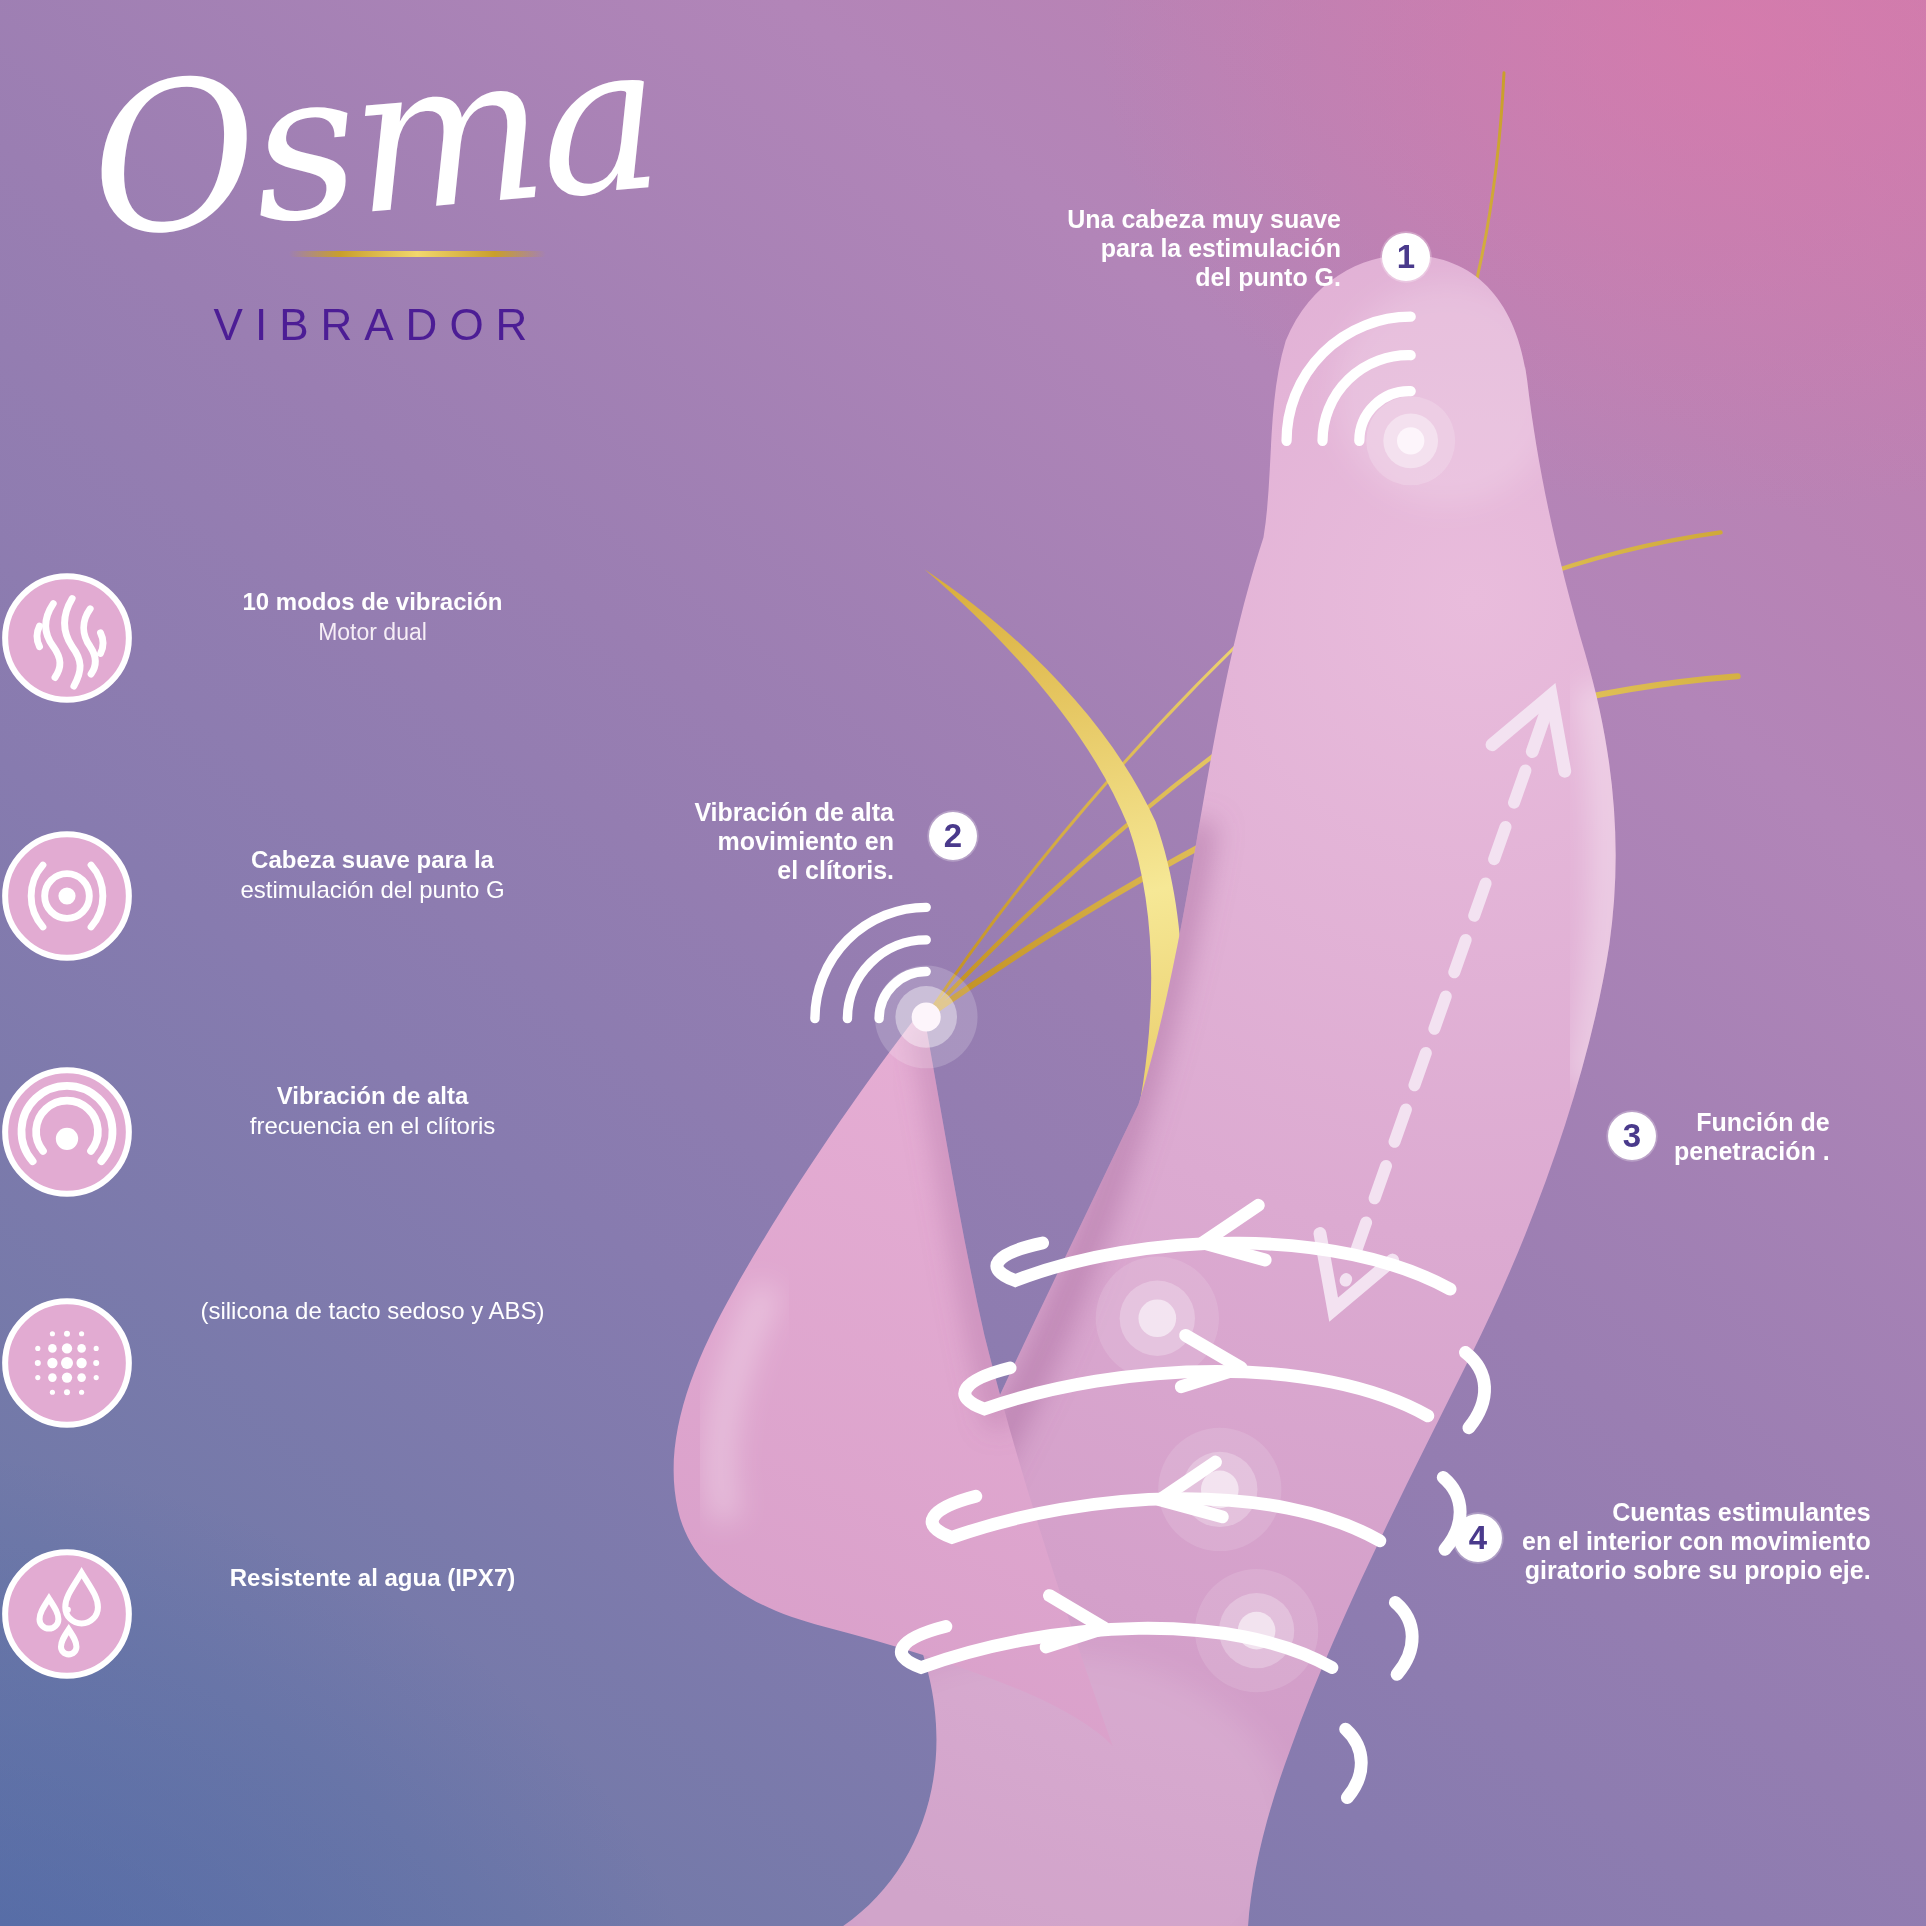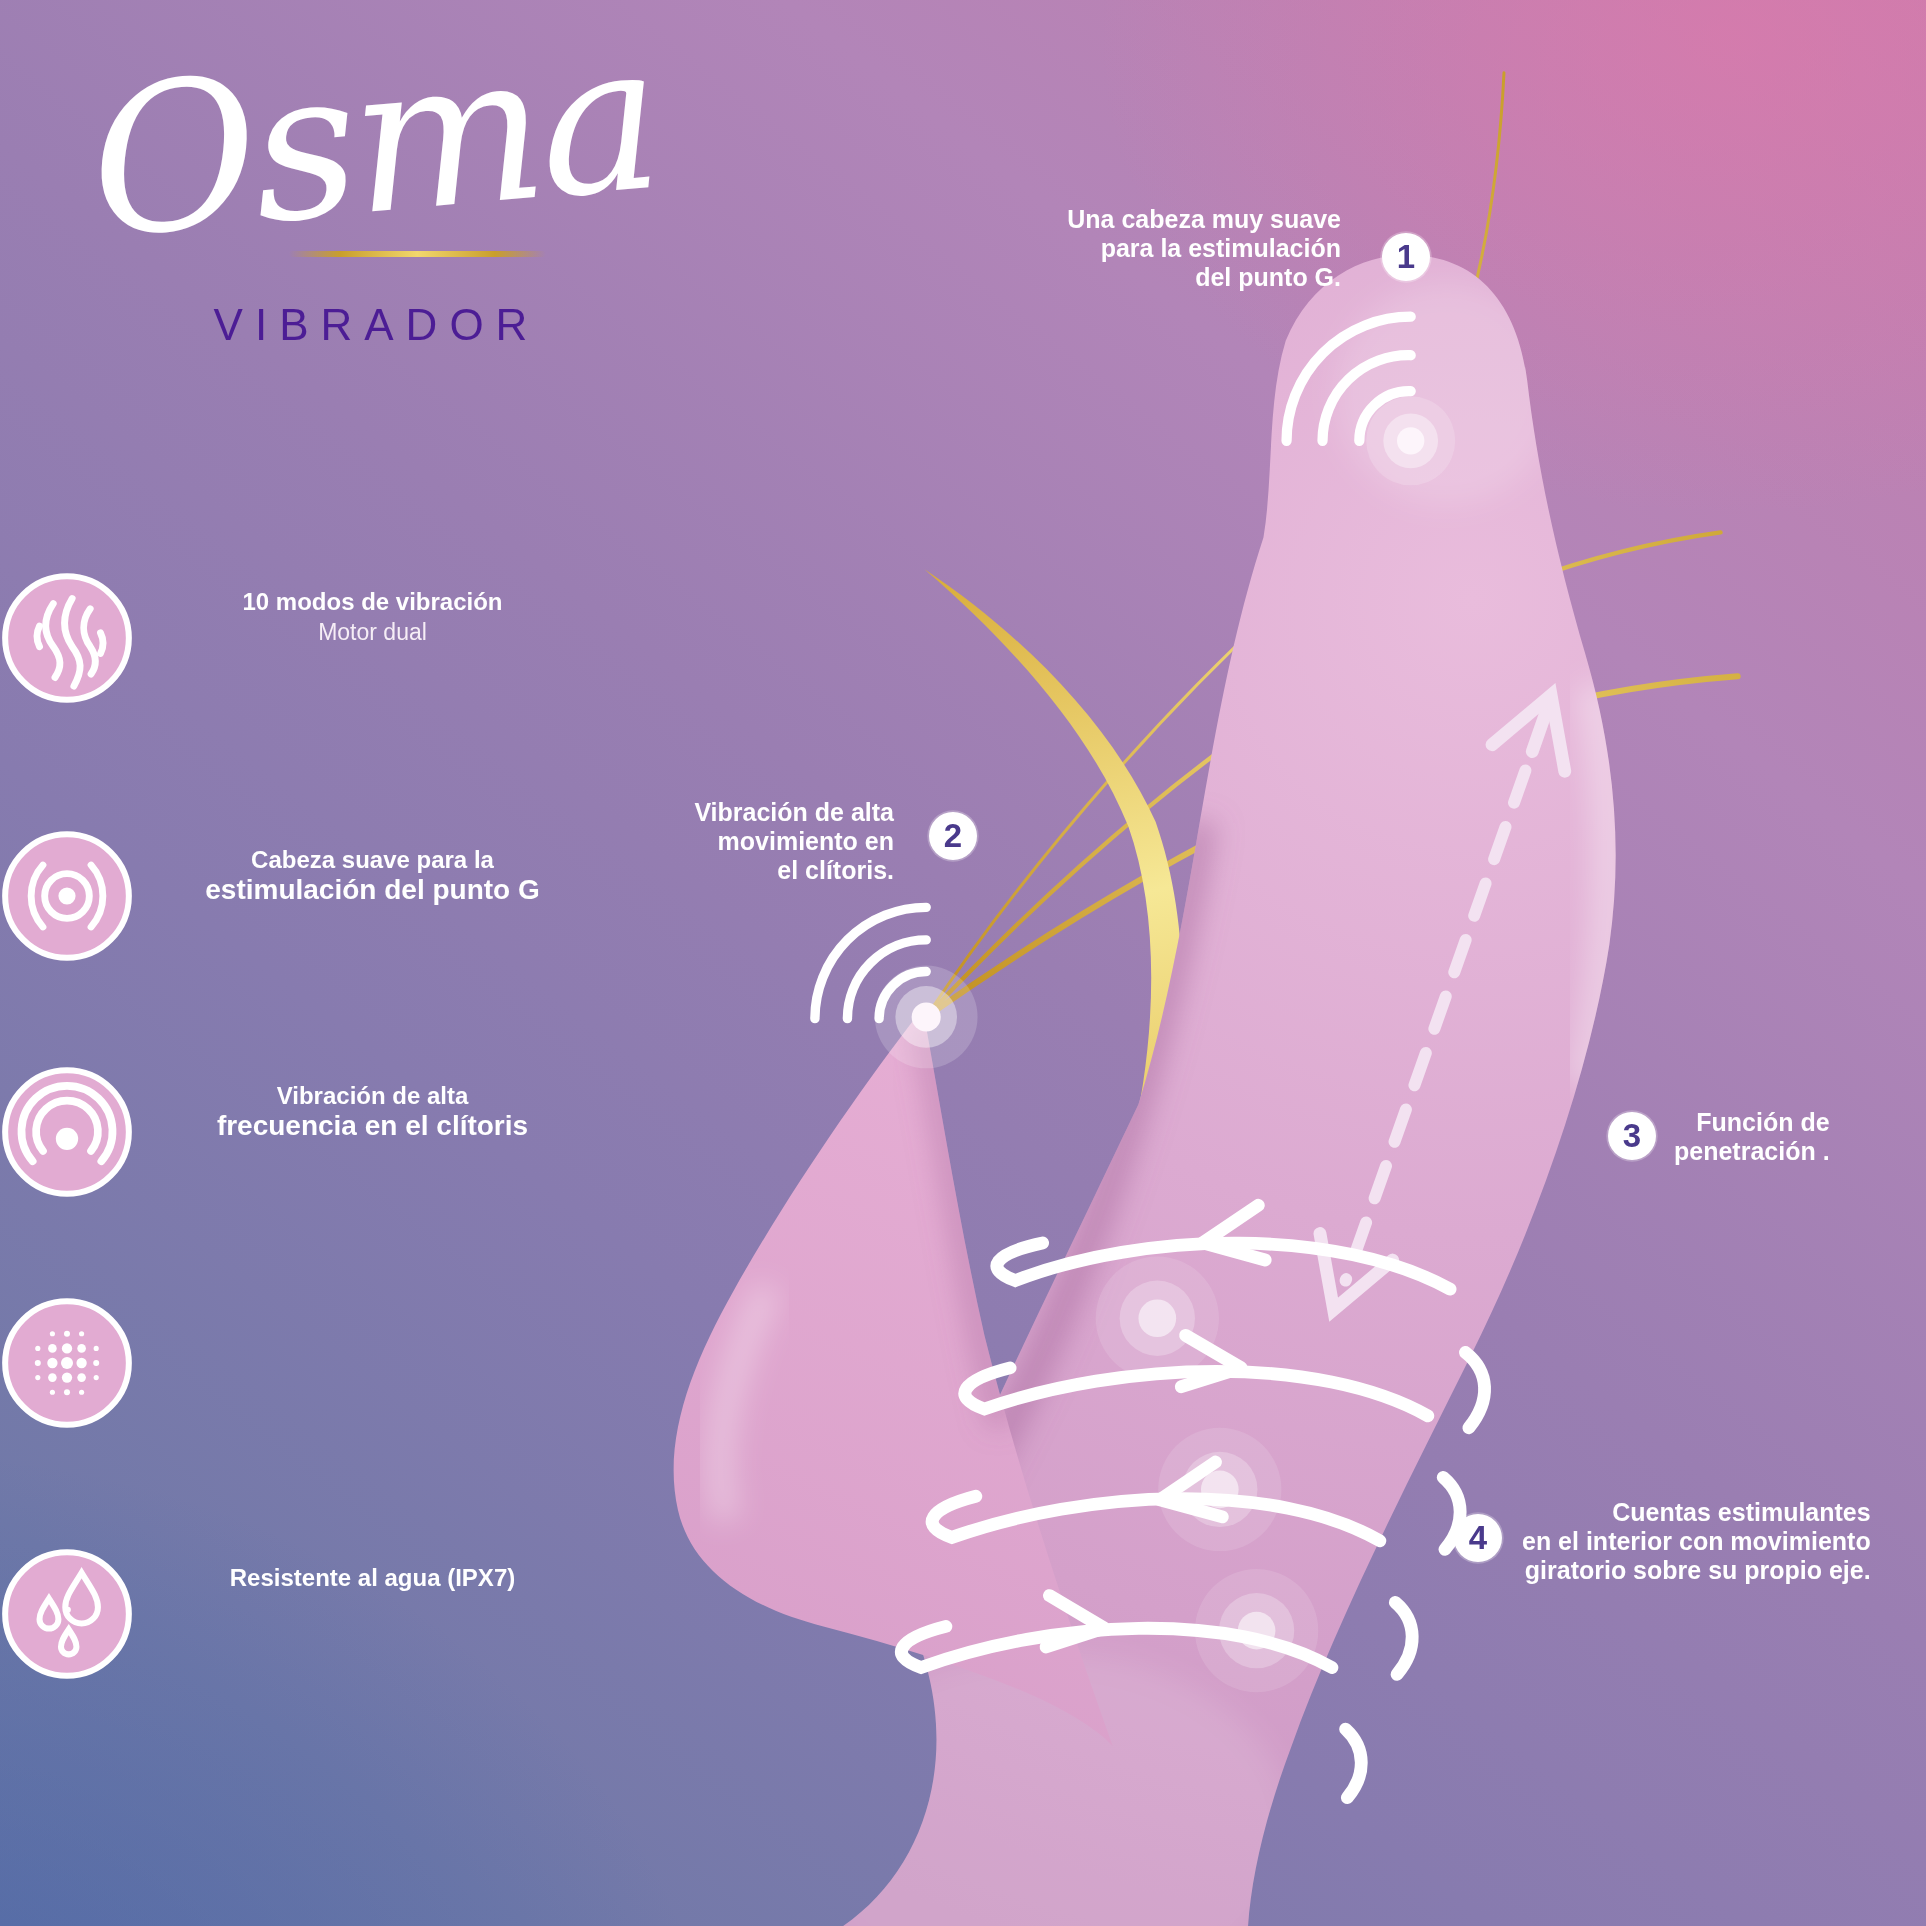--- a/index.html
+++ b/index.html
@@ -15,21 +15,21 @@
   .logo{left:90px;top:22px;font-family:"DejaVu Serif",serif;font-style:italic;font-weight:400;
         font-size:204px;color:#ffffff;transform:rotate(-5deg);letter-spacing:-5.1px;}
   .gold-line{left:289px;top:251px;width:257px;height:6px;border-radius:3.4px;
         background:linear-gradient(90deg,rgba(202,150,30,0) 0%,#c99f2b 20%,#f2d76d 50%,#c99f2b 80%,rgba(202,150,30,0) 100%);}
   .subtitle{left:0;top:300px;width:753px;text-align:center;color:#4c1d95;font-size:44px;
         font-weight:400;letter-spacing:12px;}
   
   .feature{left:0;width:745px;text-align:center;color:#ffffff;}
   .feature .ic{display:block;margin:0 auto;}
   .cap1{font-weight:bold;font-size:24px;line-height:30px;margin-top:16px;}
-  .cap2{font-weight:bold;font-size:28px;line-height:30px;}
+  .cap2{font-weight:normal;font-size:24px;line-height:30px;}
   .cap2.light{font-weight:400;font-size:23px;color:#f6eef6;}
   
   .ann{color:#ffffff;font-weight:bold;font-size:25px;line-height:29px;}
   .ann.right{text-align:right;}
   .ann.left{text-align:right;}
   .badge{width:48px;height:48px;border-radius:50%;background:#ffffff;color:#4a3a8c;
          font-weight:bold;font-size:33px;line-height:48px;text-align:center;
          box-shadow:0 0 0 1.7px rgba(255,255,255,.25);}
 </style>
 </head>
@@ -241,20 +241,21 @@
       <circle cx="44" cy="95" r="3"></circle>
         <circle cx="61" cy="95" r="5"></circle>
         <circle cx="78" cy="95" r="6"></circle>
         <circle cx="95" cy="95" r="5"></circle>
         <circle cx="112" cy="95" r="3"></circle>
       <circle cx="61" cy="112" r="3"></circle>
         <circle cx="78" cy="112" r="3.5"></circle>
         <circle cx="95" cy="112" r="3"></circle>
     </g>
   </svg>
+  <div class="cap2">(silicona de tacto sedoso y ABS)</div>
 </div>
 
 <div class="abs feature" style="top:1547px">
   <svg class="ic" width="134" height="134" viewBox="0 0 156 156">
     <circle cx="78" cy="78" r="72" fill="#e2abd2" stroke="#fff" stroke-width="7"></circle>
     <g fill="none" stroke="#fff" stroke-width="7" stroke-linecap="round">
       <path d="M 95 30 C 106 48 114 58 114 70 A 19 19 0 1 1 76 70 C 76 58 84 48 95 30 Z"></path>
       <path d="M 57 60 C 64 71 68 77 68 84 A 11 11 0 1 1 46 84 C 46 77 50 71 57 60 Z"></path>
       <path d="M 80 96 C 86 105 89 110 89 116 A 9 9 0 1 1 71 116 C 71 110 74 105 80 96 Z"></path>
     </g>

